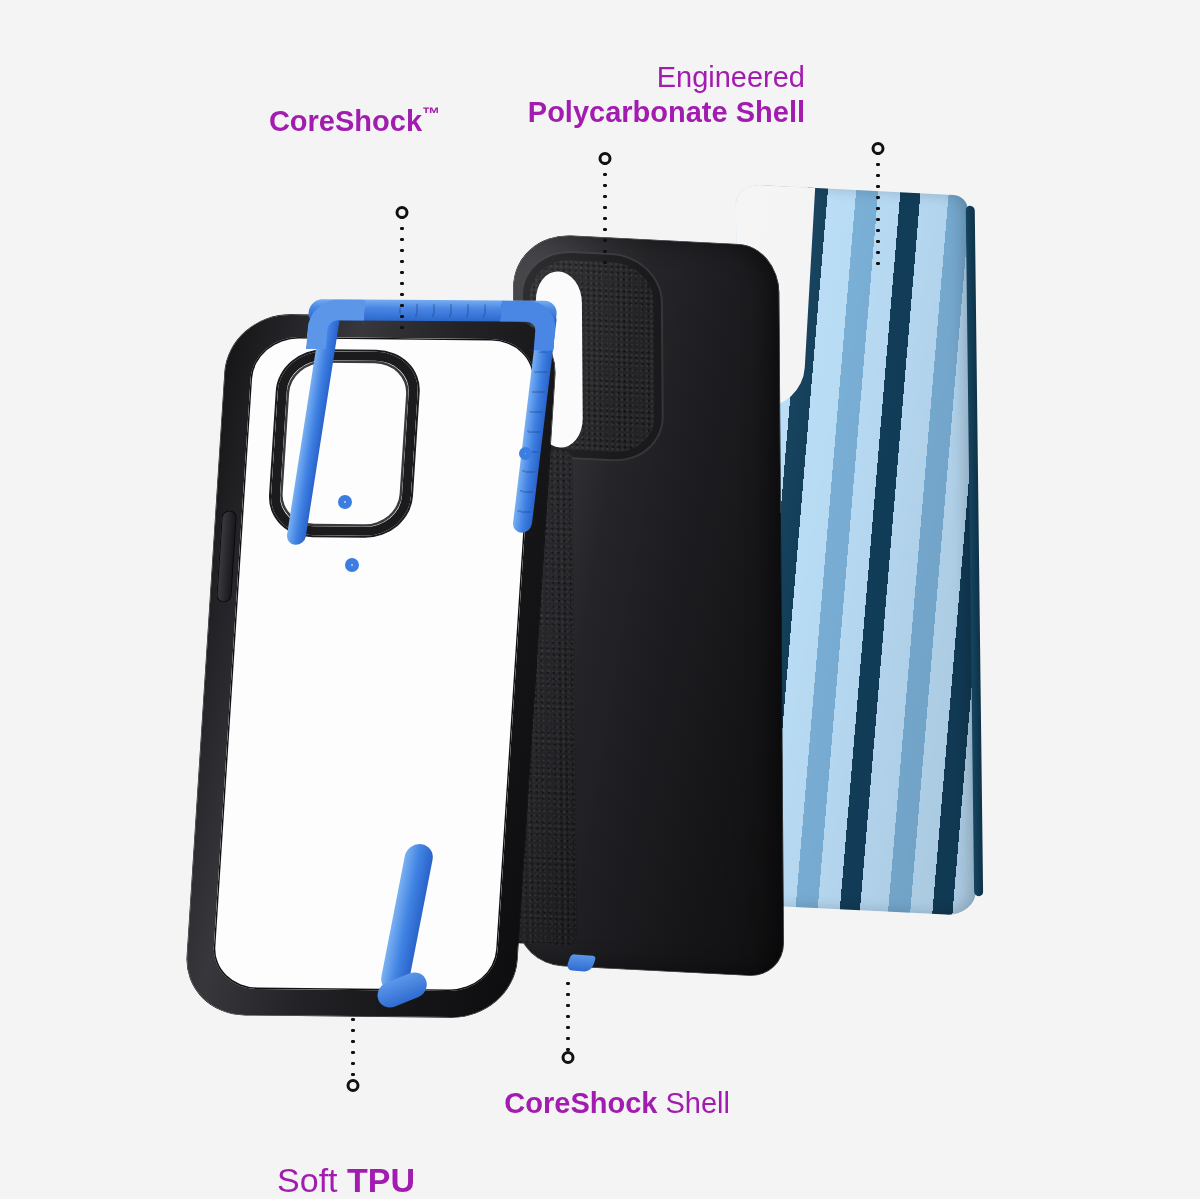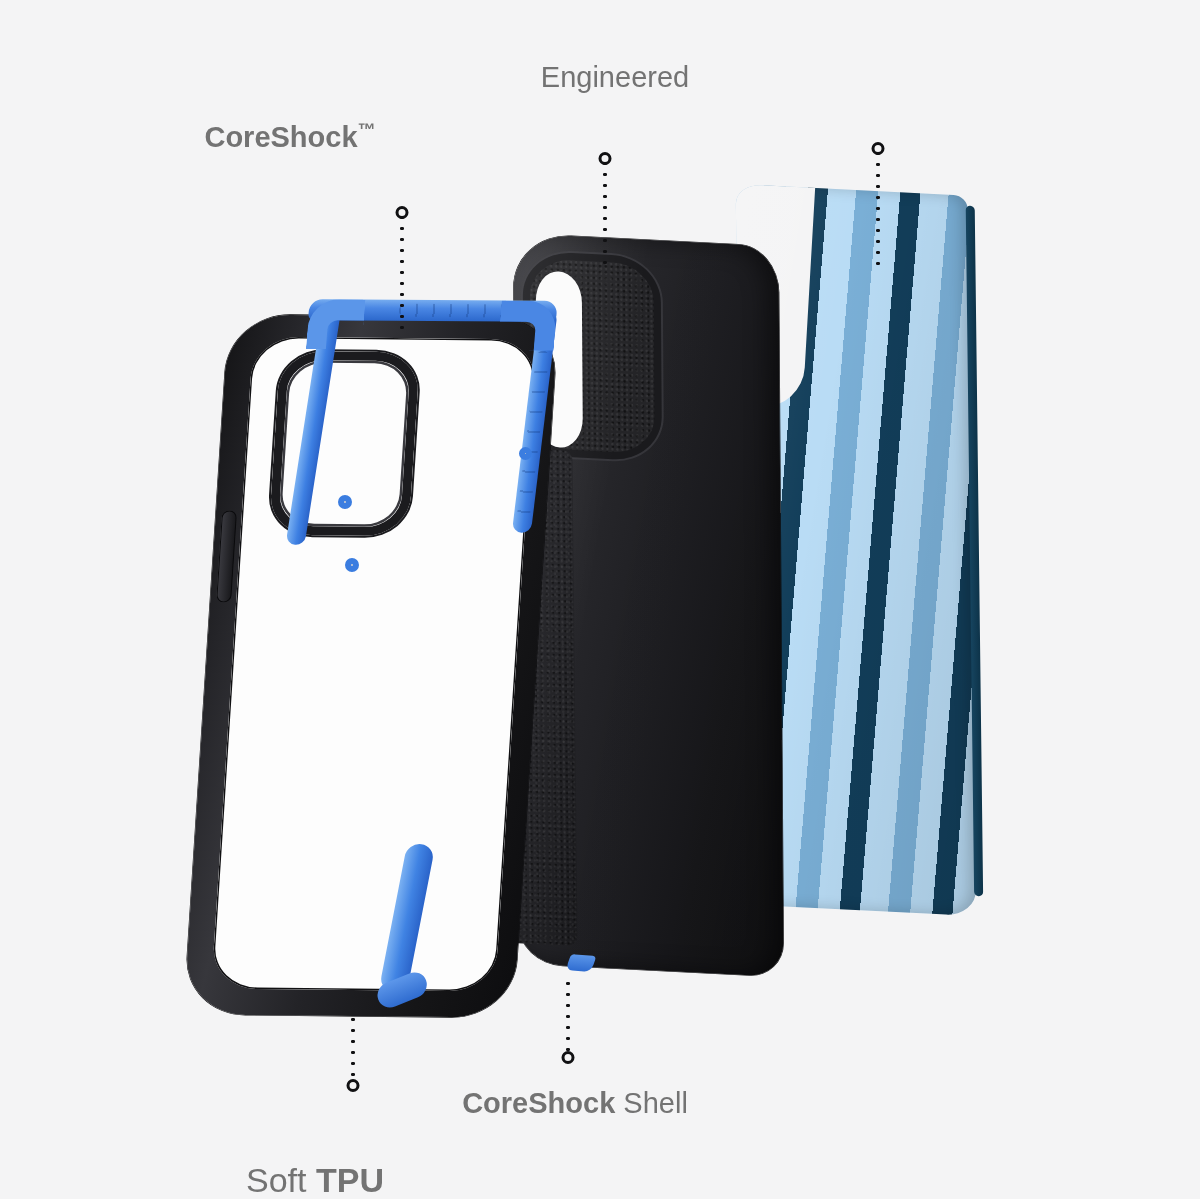--- a/index.html
+++ b/index.html
@@ -5,27 +5,27 @@
   * { margin:0; padding:0; box-sizing:border-box; }
   html,body {
     width:1200px; height:1199px;
     background:#f4f4f5;
     font-family:"Liberation Sans", sans-serif;
     overflow:hidden;
   }
   #stage { position:relative; width:1200px; height:1199px; background:#f4f4f5; }
 
   
-  .label { position:absolute; color:#737373; text-align:center; line-height:1.22; white-space:nowrap; }
+  .label { position:absolute; color:#a21caf; text-align:right; line-height:1.22; white-space:nowrap; }
   .label .ln { display:block; }
   .label .reg { font-weight:400; }
   .label .bold { font-weight:700; }
   .sup { font-size:0.62em; vertical-align:super; font-weight:700; letter-spacing:0; }
 
-  #label-coreshock { left:140px; top:120px; width:300px; font-size:29px; }
+  #label-coreshock { left:140px; top:104px; width:300px; font-size:29px; }
   #label-polycarbonate { left:425px; top:60px; width:380px; font-size:29px; }
   #label-antifade { left:850px; top:75px; width:290px; font-size:29px; }
   #label-tpu { left:215px; top:1160px; width:200px; font-size:34px; }
   #label-microfibre { left:420px; top:1086px; width:310px; font-size:29px; }
   #label-tpu .ln, #label-microfibre .ln { display:inline; }
 
   
   .leader { position:absolute; }
   .leader .dots {
     position:absolute; left:50%; transform:translateX(-50%);
@@ -369,20 +369,21 @@
     <div class="dots"></div>
     <div class="ring"></div>
   </div>
 
   <div class="label" id="label-coreshock">
     <span class="ln bold"><span>CoreShock</span><span class="sup">™</span></span>
   </div>
 
   <div class="label" id="label-polycarbonate">
     <span class="ln reg">Engineered</span>
+    <span class="ln bold">Polycarbonate Shell</span>
   </div>
 
 
   <div class="label" id="label-tpu">
     <span class="ln reg">Soft </span><span class="ln bold">TPU</span>
   </div>
 
   <div class="label" id="label-microfibre">
     <span class="ln bold">CoreShock</span><span class="ln reg"> Shell</span>
   </div>

